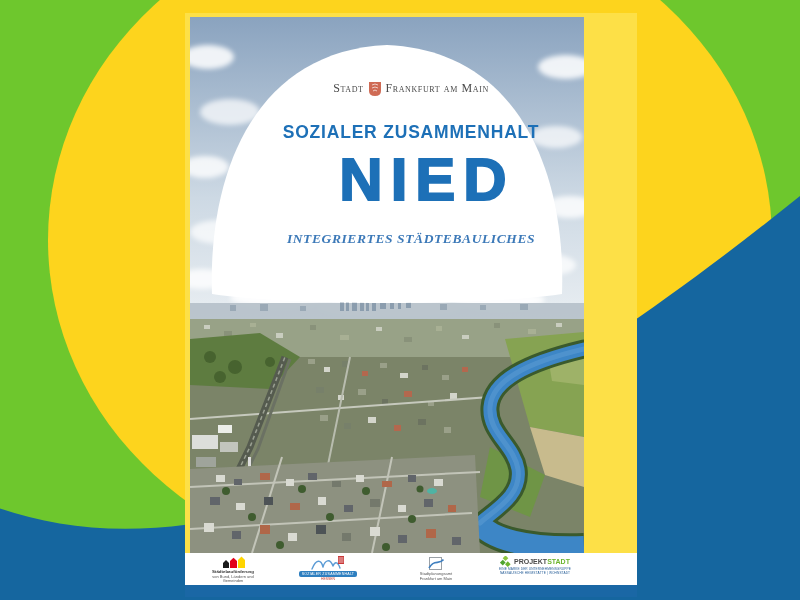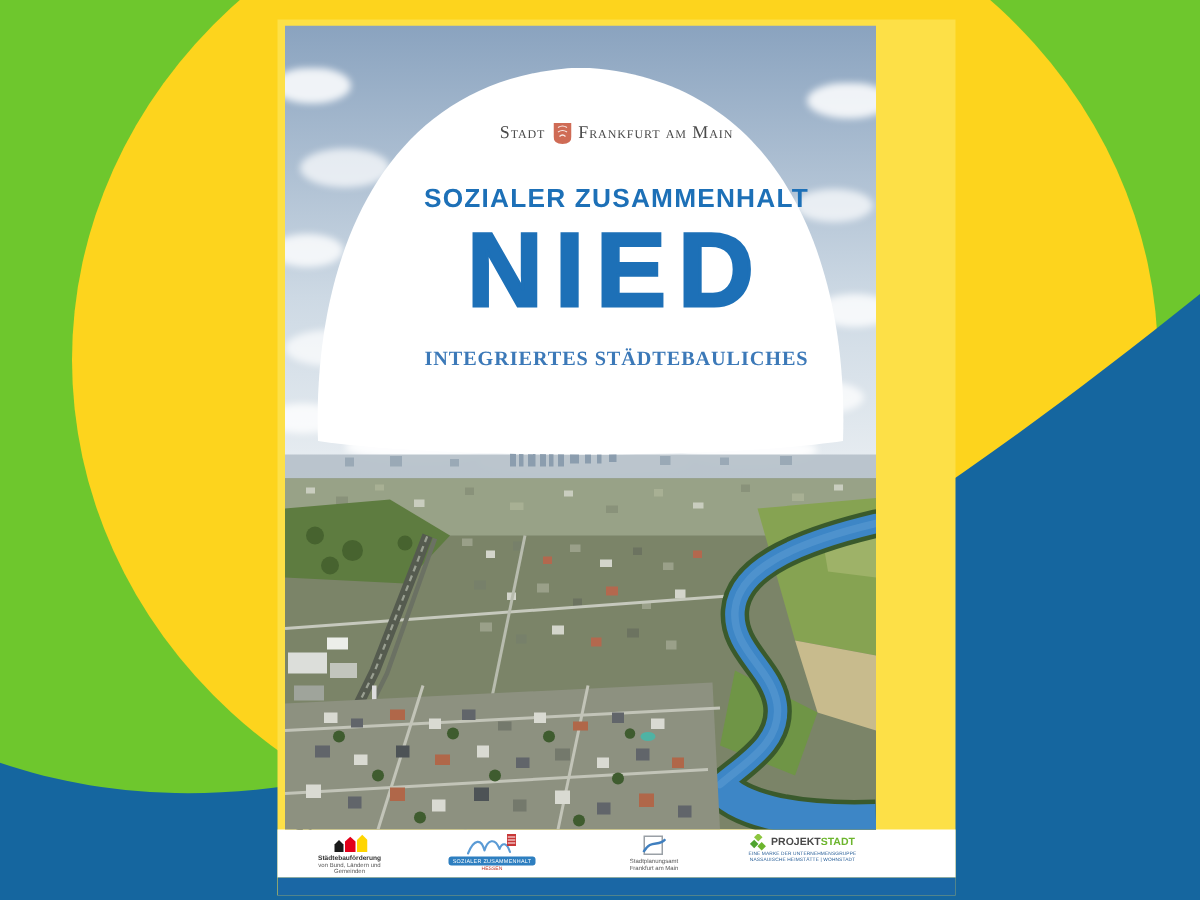--- a/index.html
+++ b/index.html
@@ -12,27 +12,27 @@
   .photo{position:absolute;left:5px;top:4px;width:394px;height:536px;}
   .photo svg{display:block;width:100%;height:100%;}
   
   .citylogo{position:absolute;left:0;top:68px;width:100%;height:15px;
             display:flex;align-items:center;justify-content:center;gap:5px;
             color:#4a4a4a;font-family:"Liberation Serif",serif;
             font-variant:small-caps;font-size:12px;letter-spacing:.6px;}
   .kicker{position:absolute;left:0;top:109px;width:100%;text-align:center;
           color:var(--accent_blue);font-weight:bold;font-size:17.5px;
           letter-spacing:.8px;}
-  .bigtitle{position:absolute;left:0;top:133px;width:100%;text-align:center;
-          color:var(--accent_blue);font-weight:bold;font-size:70px;
+  .bigtitle{position:absolute;left:16px;top:133px;width:100%;text-align:center;
+          color:var(--accent_blue);font-weight:bold;font-size:60px;
           line-height:68px;letter-spacing:8px;
           -webkit-text-stroke:2px var(--accent_blue);}
   .subtitle{position:absolute;left:0;top:218px;width:100%;text-align:center;
           color:var(--subtitle_blue);font-family:"Liberation Serif",serif;
-          font-weight:bold;font-size:13.5px;
+          font-style:italic;font-weight:bold;font-size:13.5px;
           line-height:16.5px;letter-spacing:.6px;}
   
   .footer{position:absolute;left:0;top:540px;width:100%;height:32px;background:#fff;}
   .bluebar{position:absolute;left:0;top:572px;width:100%;height:12px;
            background:var(--bar_blue);}
   .flogo{position:absolute;top:3px;display:flex;flex-direction:column;
          align-items:center;}
   .flogo .tiny{font-size:4px;line-height:4.6px;color:#555;text-align:center;}
   .flogo .tiny b{font-size:4.4px;color:#333;}
   .l1{left:22px;width:52px;}

